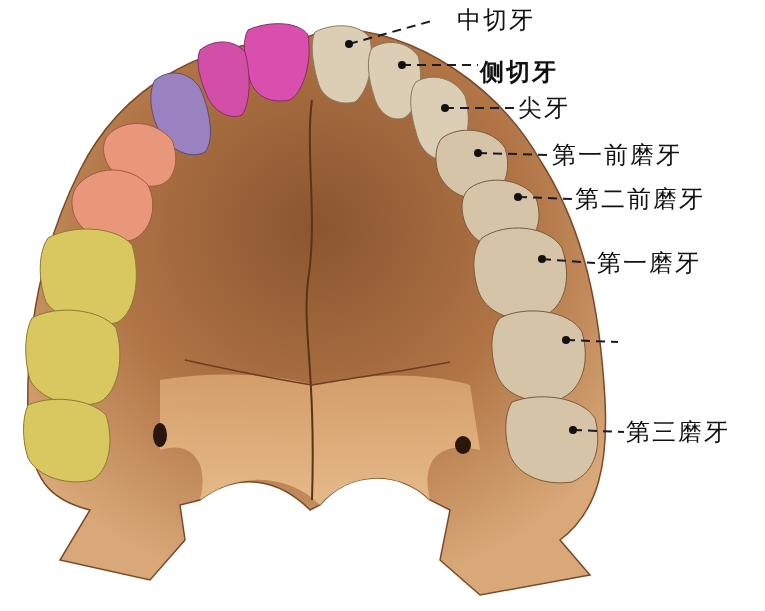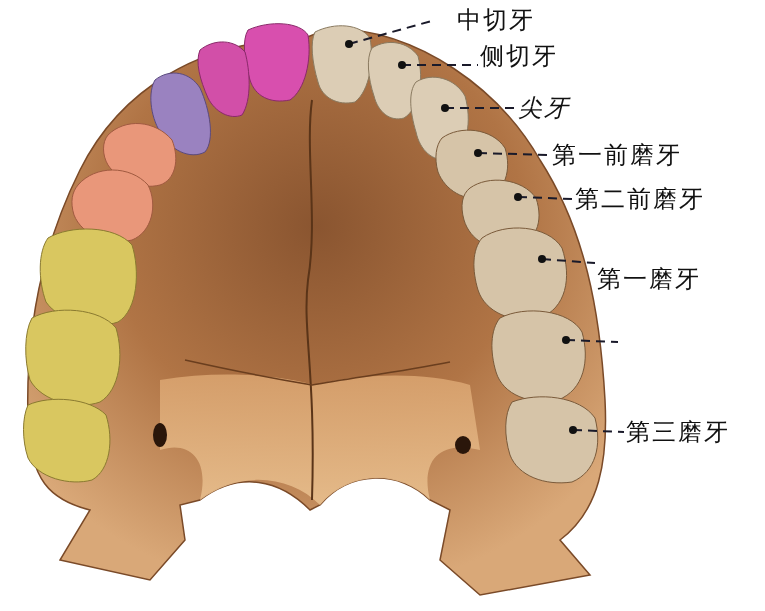--- a/index.html
+++ b/index.html
@@ -70,19 +70,19 @@
       <circle cx="445" cy="108" r="4"></circle>
       <circle cx="478" cy="153" r="4"></circle>
       <circle cx="518" cy="197" r="4"></circle>
       <circle cx="542" cy="259" r="4"></circle>
       <circle cx="566" cy="340" r="4"></circle>
       <circle cx="573" cy="430" r="4"></circle>
     </g>
   </svg>
 
   <span class="lbl" style="left:457px;top:8px;">中切牙</span>
-  <span class="lbl" style="left:480px;top:44px;">侧切牙</span>
-  <span class="lbl" style="left:518px;top:96px;font-style:italic;">尖牙</span>
+  <span class="lbl" style="left:480px;top:60px;font-weight:bold;">侧切牙</span>
+  <span class="lbl" style="left:518px;top:96px;">尖牙</span>
   <span class="lbl" style="left:575px;top:187px;">第二前磨牙</span>
   <span class="lbl" style="left:552px;top:143px;">第一前磨牙</span>
-  <span class="lbl" style="left:597px;top:267px;text-align:center;">第一磨牙</span>
+  <span class="lbl" style="left:597px;top:251px;text-align:center;">第一磨牙</span>
   <span class="lbl" style="left:626px;top:420px;text-align:center;">第三磨牙</span>
 </div>
 
 </body></html>

